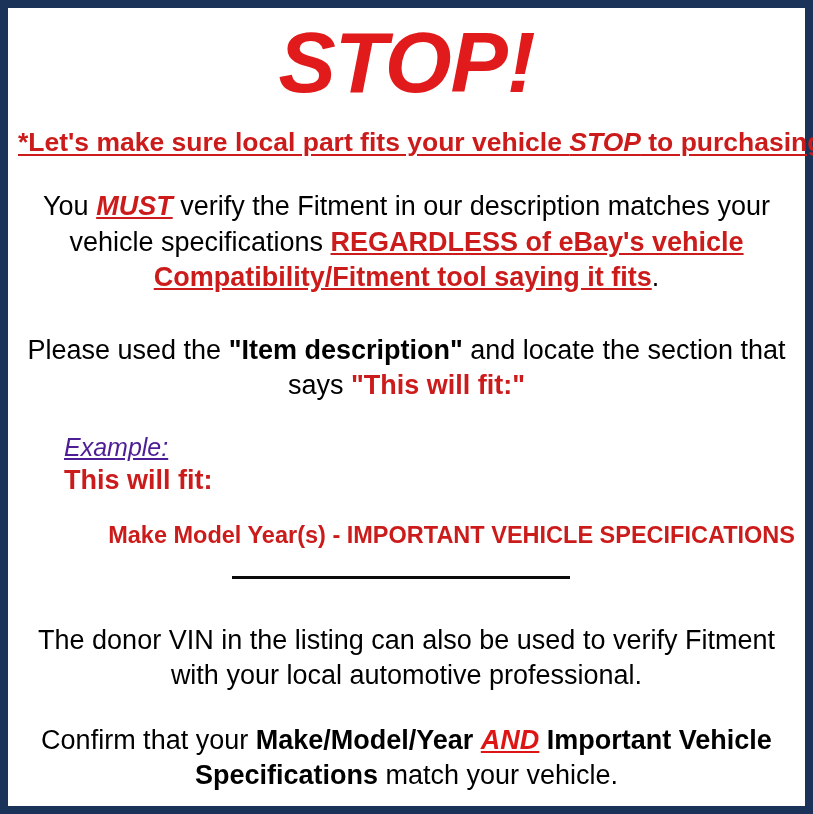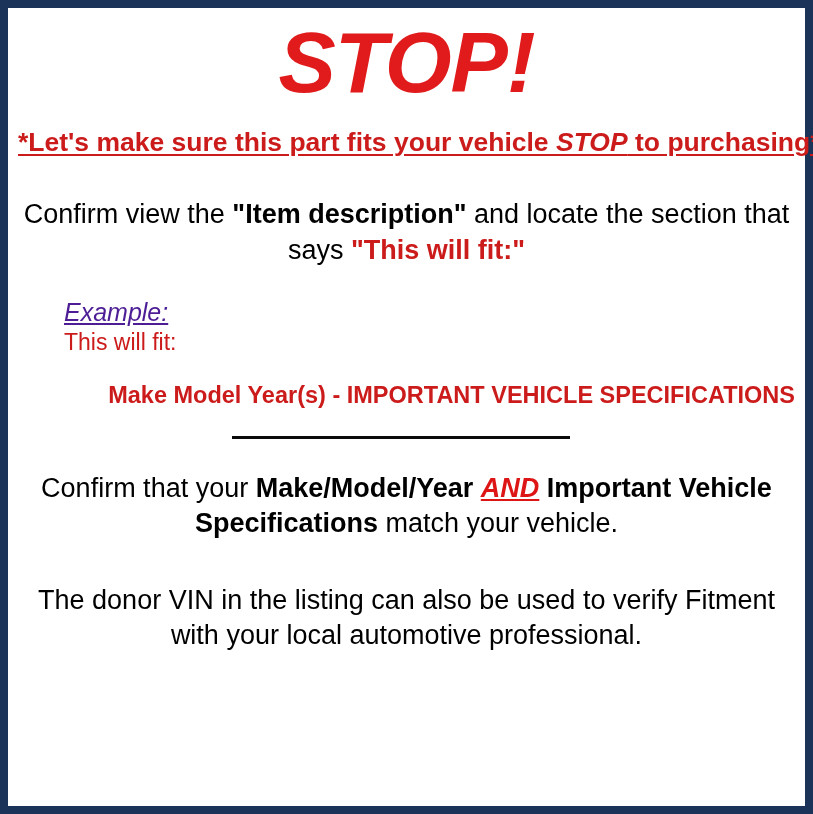--- a/index.html
+++ b/index.html
@@ -114,22 +114,22 @@
     font-size: 25px;
     line-height: 1.18;
     text-decoration: underline;
     text-underline-offset: 2px;
     display: inline-block;
     font-family: "Liberation Sans", sans-serif;
   }
   .example-fit {
     margin: 2px 0 0 0;
     color: #cc1b1b;
-    font-weight: normal;
-    font-size: 23px;
+    font-weight: bold;
+    font-size: 27px;
     line-height: 1.2;
     font-family: "Liberation Sans", sans-serif;
   }
 
   .spec-line {
     margin: 24px 0 0 0;
     text-align: right;
     color: #cc1b1b;
     font-weight: bold;
     font-size: 23.5px;
@@ -154,34 +154,35 @@
   }
 </style>
 </head>
 <body>
 
 <div id="notice-card">
   <div id="notice-body">
 
     <div class="stop-title">STOP!</div>
 
-    <div class="subtitle"><span>*Let's make sure this part fits your vehicle </span><span class="ital">STOP</span><span> to purchasing*</span></div>
+    <div class="subtitle"><span>*Let's make sure local part fits your vehicle </span><span class="ital">STOP</span><span> to purchasing*</span></div>
 
+    <p class="para para-1"><span>You </span><span class="must">MUST</span><span> verify the Fitment in our description matches your vehicle specifications </span><span class="red-bold-underline">REGARDLESS of eBay's vehicle Compatibility/Fitment tool saying it fits</span><span>.</span></p>
 
-    <p class="para para-2"><span>Confirm view the </span><span class="blk-bold">"Item description"</span><span> and locate the section that says </span><span class="red-bold">"This will fit:"</span></p>
+    <p class="para para-2"><span>Please used the </span><span class="blk-bold">"Item description"</span><span> and locate the section that says </span><span class="red-bold">"This will fit:"</span></p>
 
     <div class="example-block">
       <div><span class="example-label">Example:</span></div>
       <div class="example-fit">This will fit:</div>
     </div>
 
     <div class="spec-line">Make Model Year(s) - IMPORTANT VEHICLE SPECIFICATIONS</div>
 
     <div class="divider-wrap">
       <div class="divider"></div>
     </div>
 
+    <p class="para para-vin">The donor VIN in the listing can also be used to verify Fitment with your local automotive professional.</p>
+
     <p class="para para-confirm"><span>Confirm that your </span><span class="blk-bold">Make/Model/Year</span><span> </span><span class="and-word">AND</span><span> </span><span class="blk-bold">Important Vehicle Specifications</span><span> match your vehicle.</span></p>
-
-    <p class="para para-vin">The donor VIN in the listing can also be used to verify Fitment with your local automotive professional.</p>
 
   </div>
 </div>
 
 </body></html>

